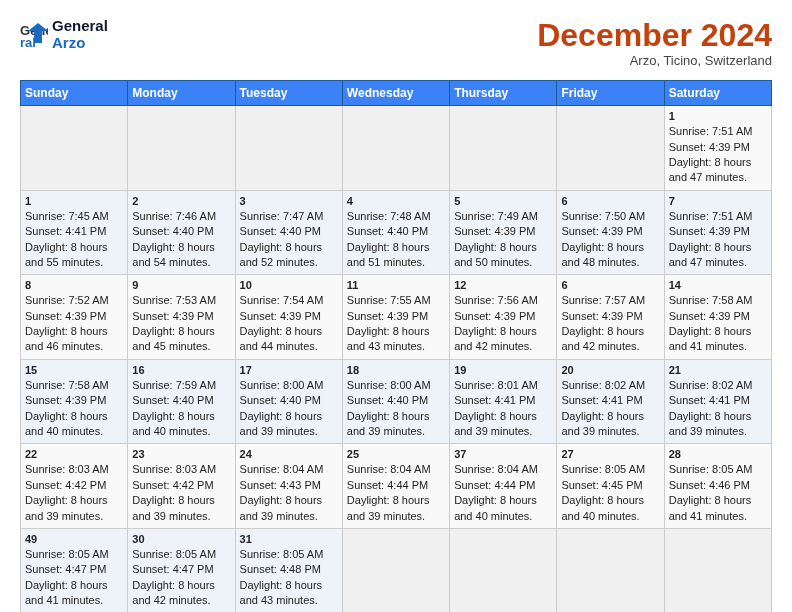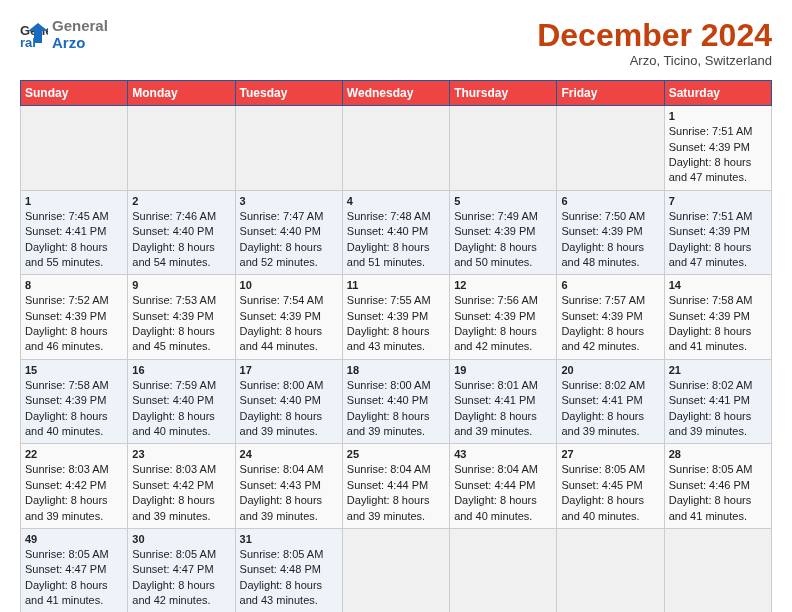--- a/index.html
+++ b/index.html
@@ -44,21 +44,21 @@
       font-size: 13px;
       font-weight: normal;
       color: #444;
     }
     table {
       width: 100%;
       border-collapse: collapse;
       font-size: 9.5px;
     }
     thead tr {
-      background: #ef4444;
+      background: #3b82f6;
       color: #fff;
     }
     thead th {
       padding: 5px 4px;
       font-size: 12px;
       font-weight: bold;
       text-align: left;
       border: 1px solid #1e5a9a;
     }
     tbody tr {
@@ -96,21 +96,21 @@
 
 <div class="page">
   <div class="header">
     <div class="logo">
       <svg class="logo-icon" viewBox="0 0 28 28">
         <text x="0" y="14" font-size="13" font-weight="bold" fill="#333">Gene</text>
         <text x="0" y="26" font-size="13" font-weight="bold" fill="#1a6bbf">ral</text>
         <polygon points="18,2 28,10 22,10 22,22 14,22 14,10 8,10" fill="#1a6bbf"></polygon>
       </svg>
       <div>
-        <div style="font-size:15px;font-weight:bold;color:#737373;line-height:1.1;">General</div>
+        <div style="font-size:15px;font-weight:bold;color:#0f172a;line-height:1.1;">General</div>
         <div style="font-size:15px;font-weight:bold;color:#1a6bbf;line-height:1.1;">Arzo</div>
       </div>
     </div>
     <div class="title-block">
       <h1>December 2024</h1>
       <h2>Arzo, Ticino, Switzerland</h2>
     </div>
   </div>
 
   <table>
@@ -239,21 +239,21 @@
       </td>
           <td>
         <span class="day-num">24</span>
         <span class="day-info">Sunrise: 8:04 AM<br>Sunset: 4:43 PM<br>Daylight: 8 hours<br>and 39 minutes.</span>
       </td>
           <td>
         <span class="day-num">25</span>
         <span class="day-info">Sunrise: 8:04 AM<br>Sunset: 4:44 PM<br>Daylight: 8 hours<br>and 39 minutes.</span>
       </td>
           <td>
-        <span class="day-num">43</span>
+        <span class="day-num">37</span>
         <span class="day-info">Sunrise: 8:04 AM<br>Sunset: 4:44 PM<br>Daylight: 8 hours<br>and 40 minutes.</span>
       </td>
           <td>
         <span class="day-num">27</span>
         <span class="day-info">Sunrise: 8:05 AM<br>Sunset: 4:45 PM<br>Daylight: 8 hours<br>and 40 minutes.</span>
       </td>
           <td>
         <span class="day-num">28</span>
         <span class="day-info">Sunrise: 8:05 AM<br>Sunset: 4:46 PM<br>Daylight: 8 hours<br>and 41 minutes.</span>
       </td>

